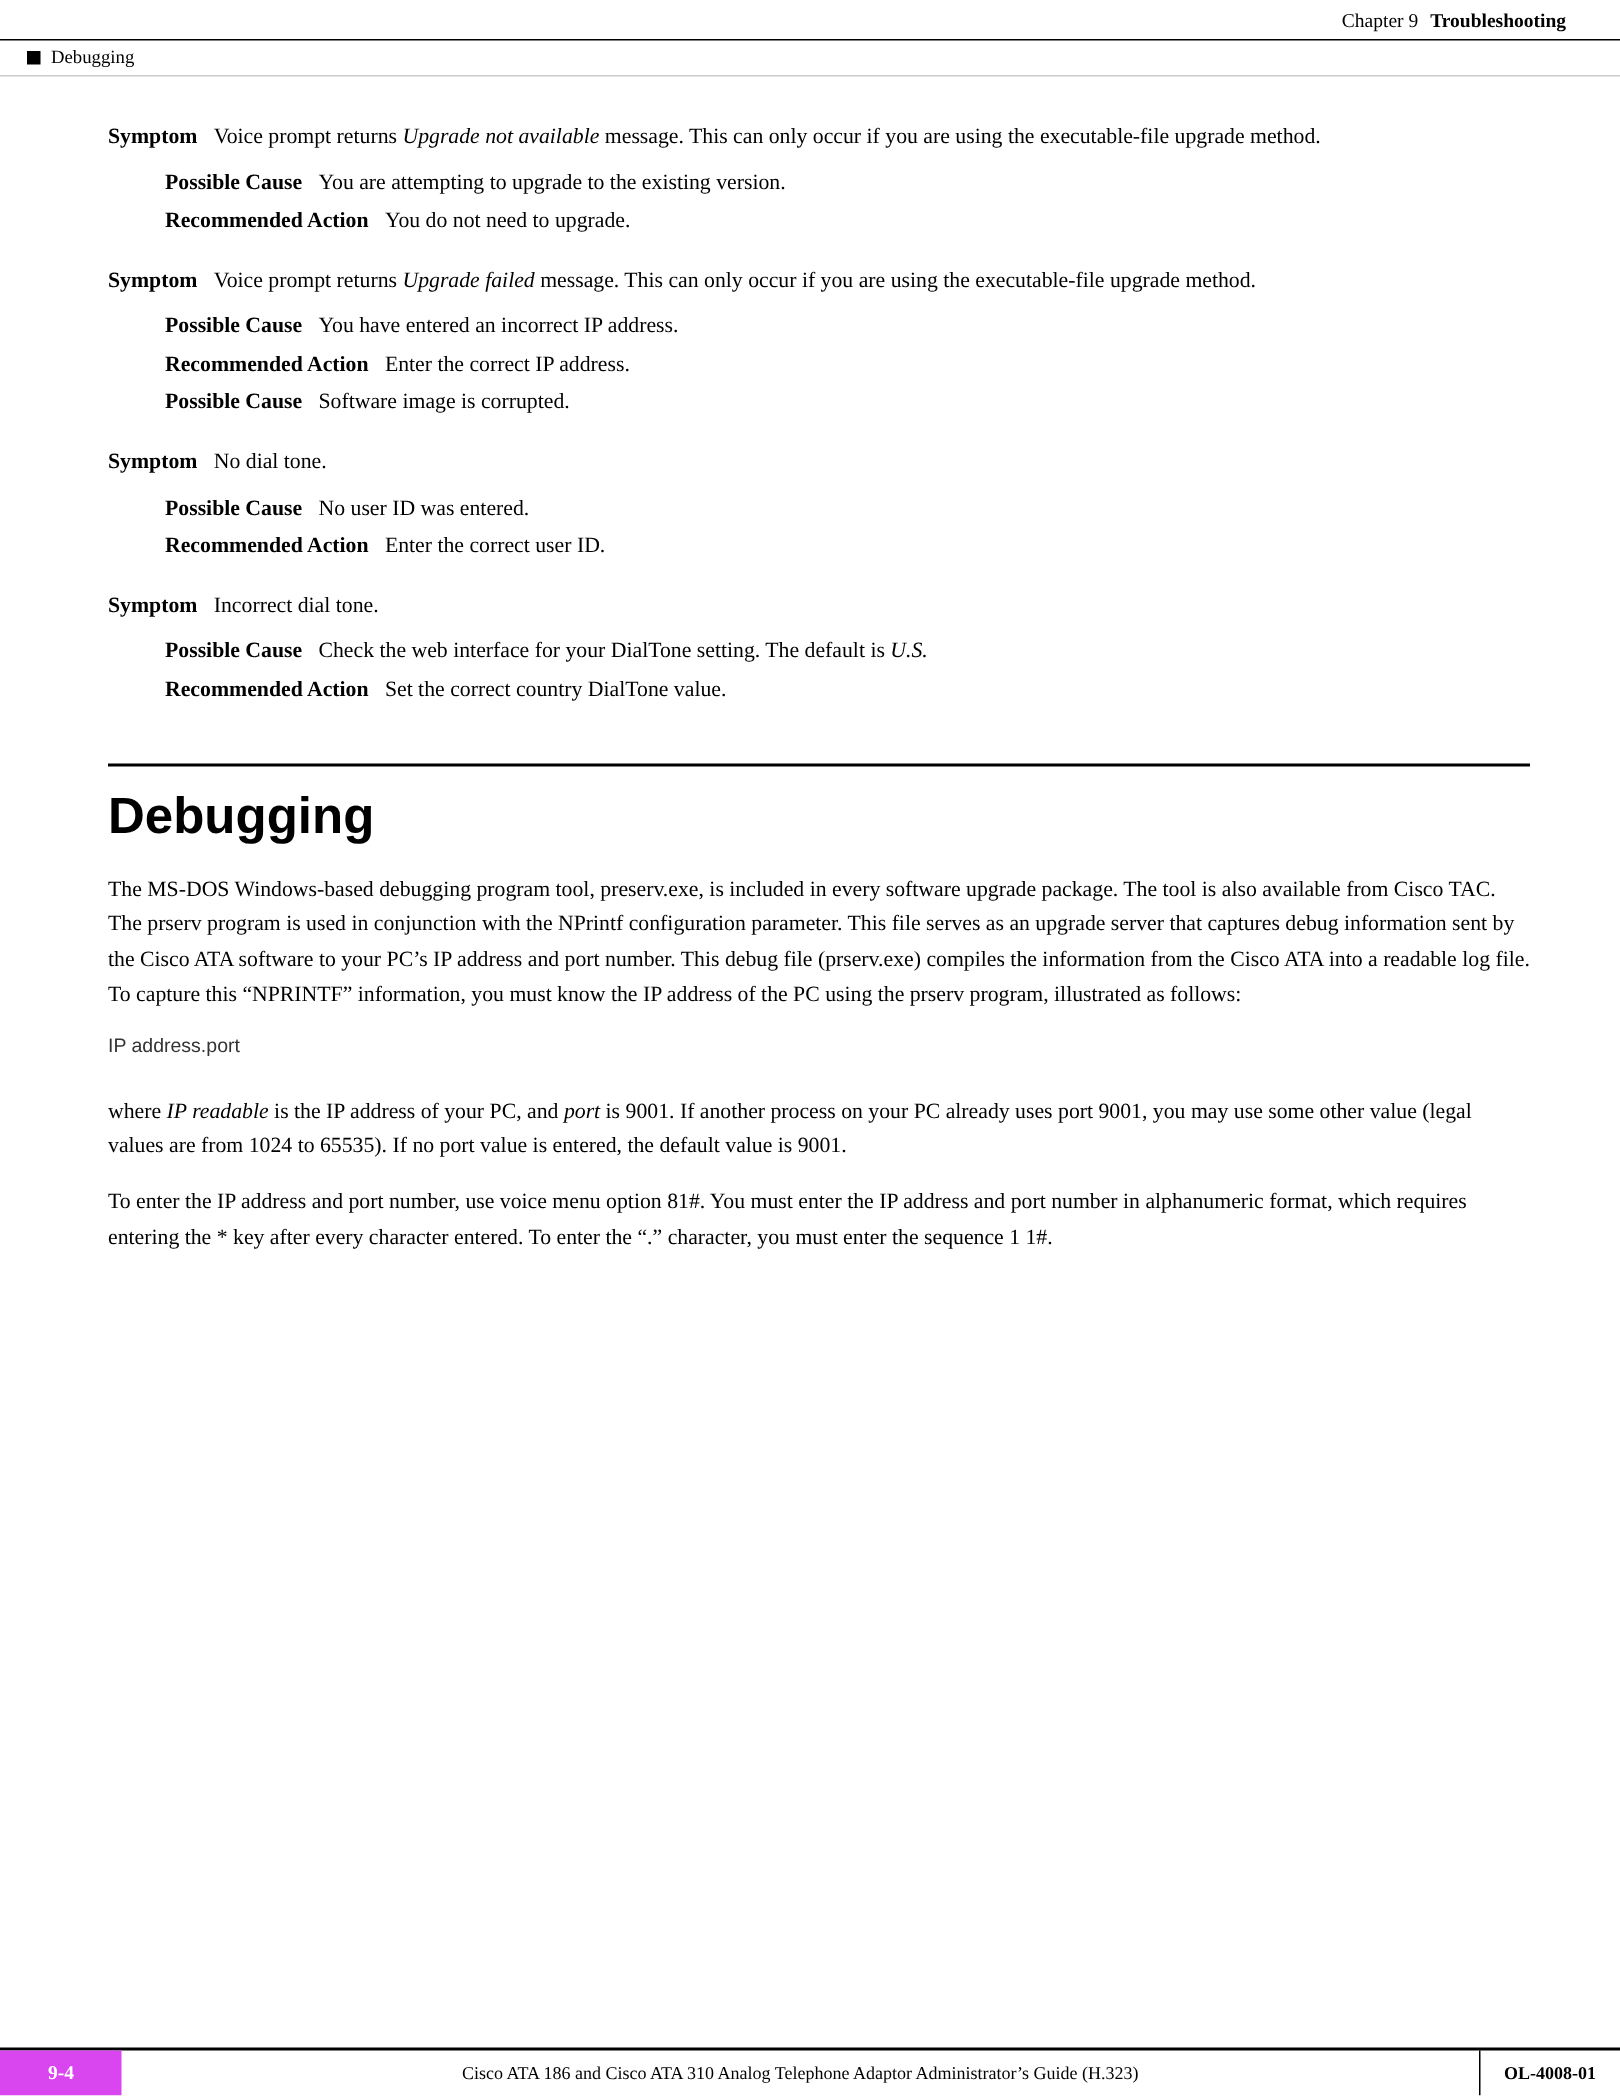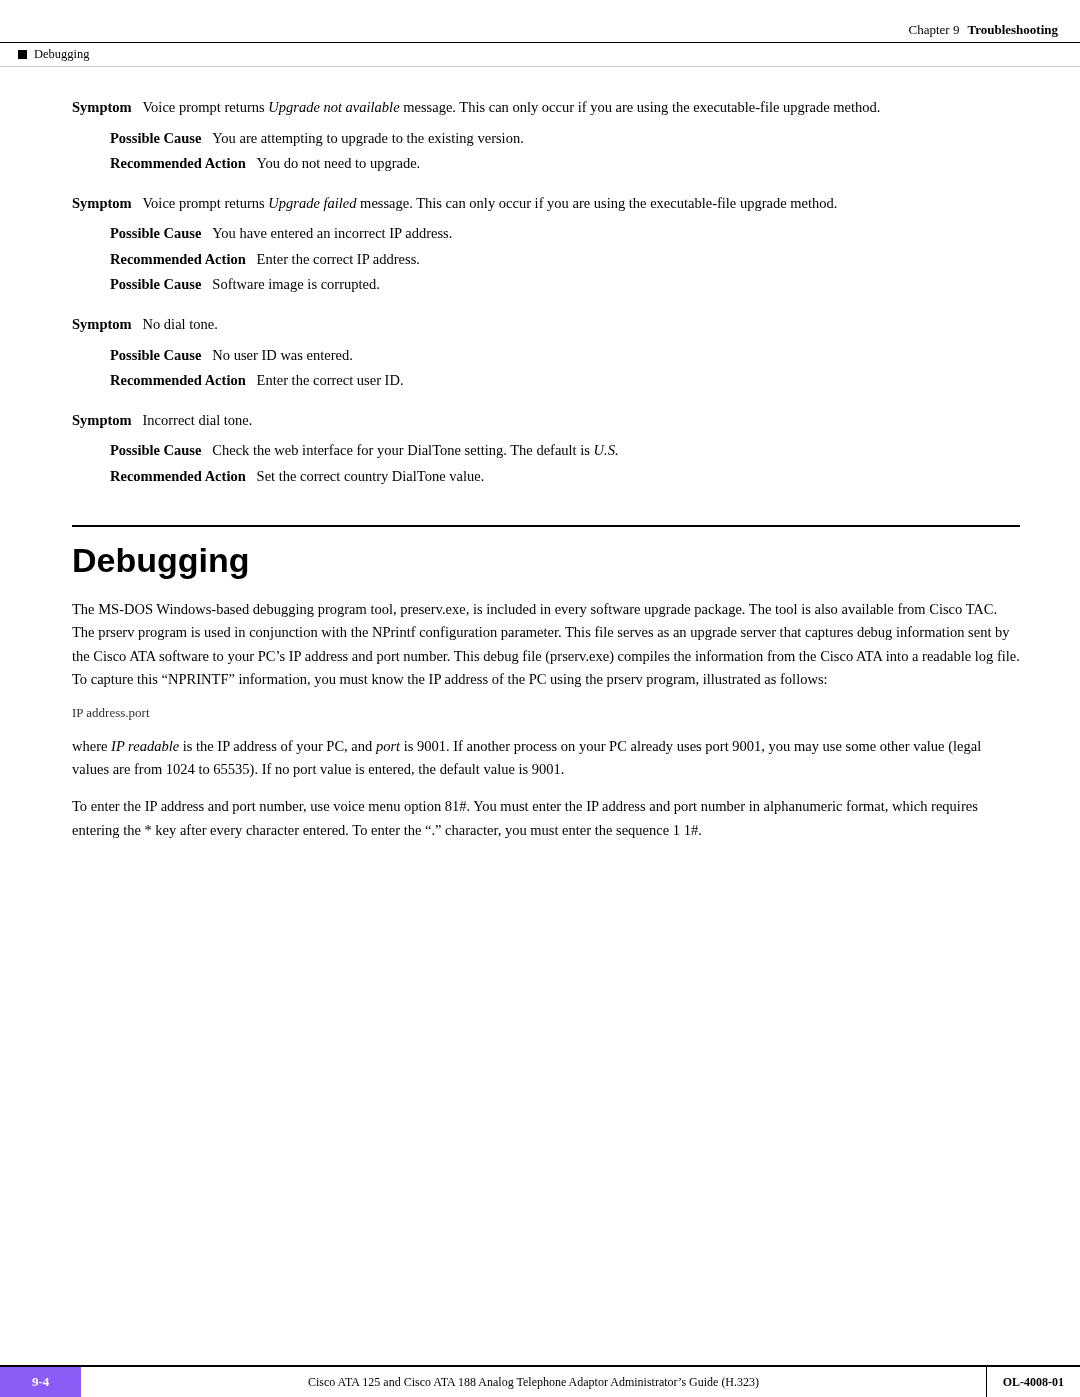--- a/index.html
+++ b/index.html
@@ -16,23 +16,22 @@
       font-size: 14.5px;
       color: #000000;
       position: relative;
     }
 
     .header-bar {
       display: flex;
       justify-content: flex-end;
       align-items: center;
       border-bottom: 1px solid #000;
-      padding: 6px 4px 4px 18px;
-      font-size: 13px;
-      margin-top: 16px;
+      padding: 6px 18px 4px 18px;
+      font-size: 13px;
     }
 
     .header-chapter {
       margin-right: 8px;
       font-size: 13px;
     }
 
     .header-title {
       font-size: 13px;
       font-weight: bold;
@@ -105,39 +104,39 @@
       padding-top: 14px;
     }
 
     .debug-paragraph {
       line-height: 1.6;
       margin-bottom: 14px;
       text-align: left;
     }
 
     .code-line {
-      font-family: Liberation Serif, serif;
-      font-size: 13px;
-      margin: 8px 0 14px 0;
+      font-family: Liberation Sans, sans-serif;
+      font-size: 13px;
+      margin: 8px 0 26px 0;
       color: #333;
     }
 
     .footer-bar {
       position: absolute;
       bottom: 0;
       left: 0;
       right: 0;
       display: flex;
       align-items: stretch;
       border-top: 2px solid #000;
       background: #fff;
     }
 
     .footer-page-num {
-      background: #8b5cf6;
+      background: #d946ef;
       color: #fff;
       font-size: 13px;
       font-weight: bold;
       padding: 7px 32px;
       display: flex;
       align-items: center;
       min-width: 60px;
       justify-content: center;
     }
 
@@ -267,15 +266,15 @@
 
     <p class="debug-paragraph">
       To enter the IP address and port number, use voice menu option 81#. You must enter the IP address and port number in alphanumeric format, which requires entering the * key after every character entered. To enter the “.” character, you must enter the sequence 1 1#.
     </p>
   </div>
 
 </div>
 
 <div class="footer-bar">
   <div class="footer-page-num">9-4</div>
-  <div class="footer-center">Cisco ATA 125 and Cisco ATA 188 Analog Telephone Adaptor Administrator’s Guide (H.323)</div>
+  <div class="footer-center">Cisco ATA 186 and Cisco ATA 310 Analog Telephone Adaptor Administrator’s Guide (H.323)</div>
   <div class="footer-right">OL-4008-01</div>
 </div>
 
 </body></html>

